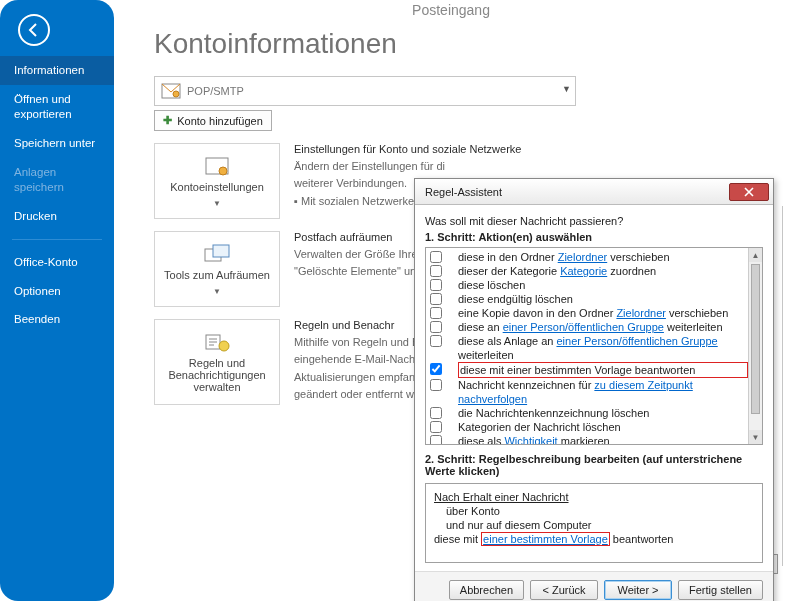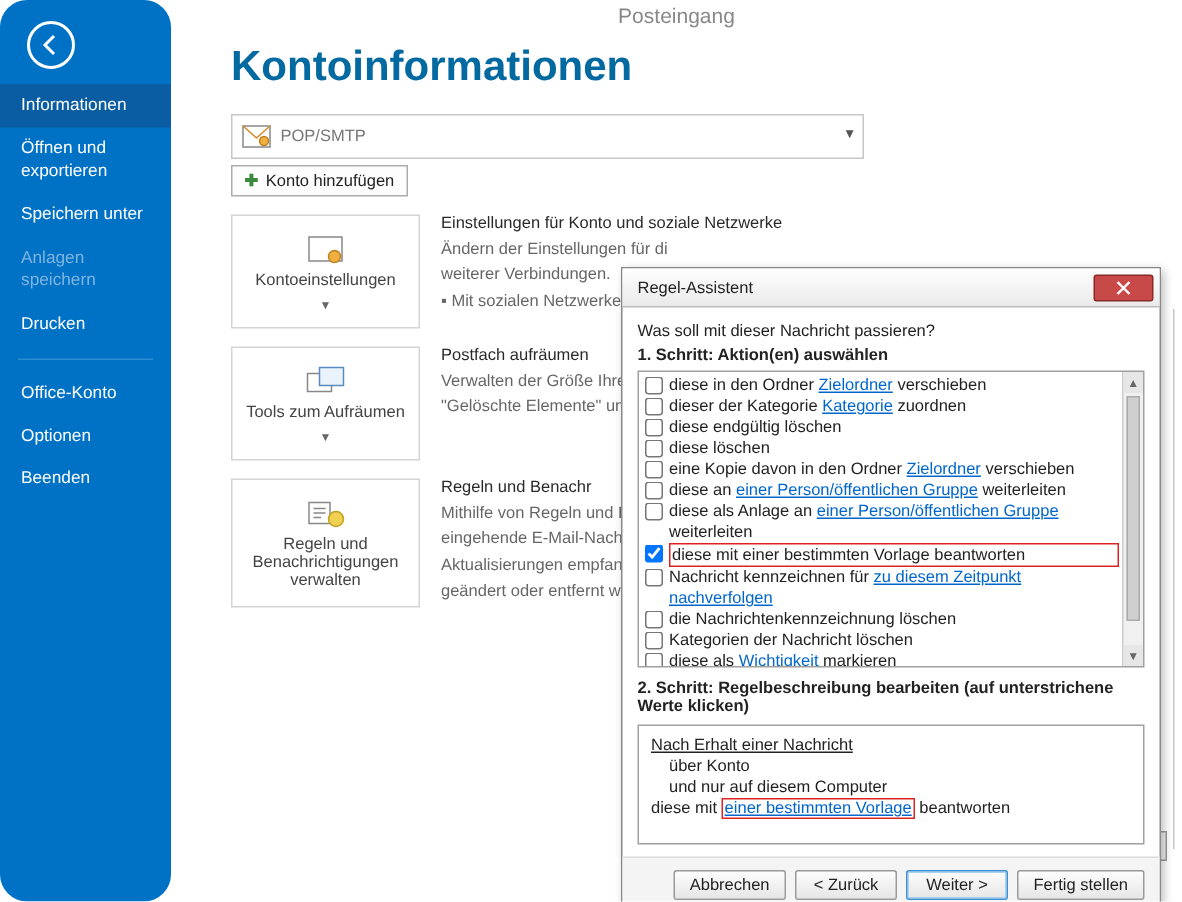--- a/index.html
+++ b/index.html
@@ -7,21 +7,21 @@
   .sidebar { position:absolute; left:0; top:0; width:114px; height:601px; background:#0072c6; color:#fff;border-radius:18px; }
   .back-btn { width:32px; height:32px; border:2px solid #fff; border-radius:50%; margin:14px 0 0 18px; display:flex; align-items:center; justify-content:center; cursor:pointer; }
   .back-btn svg { width:16px; height:16px; }
   .nav { margin-top:10px; }
   .nav-item { padding:7px 14px; font-size:11.5px; cursor:pointer; line-height:1.3; }
   .nav-item.active { background:#0a5da2; }
   .nav-item.disabled { color:#7fb4e0; }
   .nav-sep { height:1px; background:#2d8cd4; margin:8px 12px; }
   .header-bar { position:absolute; left:114px; top:0; right:0; height:20px; text-align:center; color:#888; font-size:14px; line-height:20px; }
   .main { position:absolute; left:134px; top:24px; right:10px; }
-  h1 { font-weight:700; font-size:28px; color:#0369a1; margin:4px 0 16px 20px; }
+  h1 { font-weight:400; font-size:28px; color:#737373; margin:4px 0 16px 20px; }
   .account-row { margin-left:20px; display:flex; align-items:stretch; }
   .account-select { flex:0 0 422px; border:1px solid #c6c6c6; height:30px; display:flex; align-items:center; padding:0 6px; position:relative; }
   .account-select .dd { position:absolute; right:4px; top:7px; font-size:9px; color:#555; }
   .add-account { margin-left:20px; margin-top:4px; border:1px solid #adadad; background:#fdfdfd; padding:3px 8px; display:inline-flex; align-items:center; gap:5px; cursor:pointer; font-size:11px; }
   .plus { color:#3b8a3b; font-weight:bold; }
   .sections { margin-left:20px; margin-top:12px; }
   .card-row { display:flex; align-items:flex-start; margin-bottom:12px; }
   .card { width:126px; min-height:76px; border:1px solid #d4d4d4; display:flex; flex-direction:column; align-items:center; justify-content:center; padding:8px 4px; text-align:center; cursor:pointer; font-size:11px; color:#444; gap:4px; }
   .card .dd2 { font-size:8px; color:#666; margin-top:2px; }
   .card-icon { width:28px; height:22px; }
@@ -35,21 +35,21 @@
   .dialog { position:absolute; left:414px; top:178px; width:360px; background:#fff; border:1px solid #888; box-shadow:2px 2px 6px rgba(0,0,0,0.25); font-size:11px; }
   .dlg-title { background:linear-gradient(#fff,#eaeaea); height:26px; display:flex; align-items:center; padding:0 4px 0 10px; border-bottom:1px solid #bbb; }
   .dlg-title span { flex:1; font-size:11px; }
   .dlg-close { width:40px; height:18px; background:#c84a48; border:1px solid #8a2a28; border-radius:2px; display:flex; align-items:center; justify-content:center; cursor:pointer; }
   .dlg-close svg { width:10px; height:10px; }
   .dlg-body { padding:8px 10px; }
   .dlg-q { margin:2px 0 4px 0; }
   .dlg-step { font-weight:bold; margin:2px 0 4px 0; }
   .listbox { border:1px solid #a0a0a0; height:198px; overflow:hidden; position:relative; background:#fff; }
   .list-inner { padding:2px 14px 2px 4px; }
-  .list-inner label { display:flex; align-items:flex-start; gap:4px; line-height:14px; margin:0; cursor:pointer; }
+  .list-inner label { display:flex; align-items:flex-start; gap:16px; line-height:14px; margin:0; cursor:pointer; }
   .list-inner input[type=checkbox] { margin:1px 0 0 0; width:12px; height:12px; }
   .lnk { color:#0066cc; text-decoration:underline; }
   .hl-red { border:1.5px solid #d22; padding:0 1px; }
   .scroll { position:absolute; right:0; top:0; bottom:0; width:14px; background:#f0f0f0; border-left:1px solid #ccc; }
   .scroll .arrow { height:14px; display:flex; align-items:center; justify-content:center; font-size:8px; color:#666; background:#e6e6e6; }
   .scroll .thumb { position:absolute; left:2px; right:2px; top:16px; height:150px; background:#cfcfcf; border:1px solid #aaa; }
   .step2box { border:1px solid #a0a0a0; margin-top:6px; padding:6px 8px; height:80px; background:#fff; }
   .step2box div { line-height:14px; }
   .indent { margin-left:12px; }
   .buttons { display:flex; justify-content:flex-end; gap:6px; padding:8px 10px; border-top:1px solid #ddd; background:#f4f4f4; }
@@ -175,25 +175,25 @@
           <label>
             <input type="checkbox" style="">
             <span>diese in den Ordner <span class="lnk">Zielordner</span> verschieben</span>
           </label>
           <label>
             <input type="checkbox" style="">
             <span>dieser der Kategorie <span class="lnk">Kategorie</span> zuordnen</span>
           </label>
           <label>
             <input type="checkbox" style="">
+            <span>diese löschen</span>
+          </label>
+          <label>
+            <input type="checkbox" style="">
             <span>diese endgültig löschen</span>
-          </label>
-          <label>
-            <input type="checkbox" style="">
-            <span>diese löschen</span>
           </label>
           <label>
             <input type="checkbox" style="">
             <span>eine Kopie davon in den Ordner <span class="lnk">Zielordner</span> verschieben</span>
           </label>
           <label>
             <input type="checkbox" style="">
             <span>diese an <span class="lnk">einer Person/öffentlichen Gruppe</span> weiterleiten</span>
           </label>
           <label>

